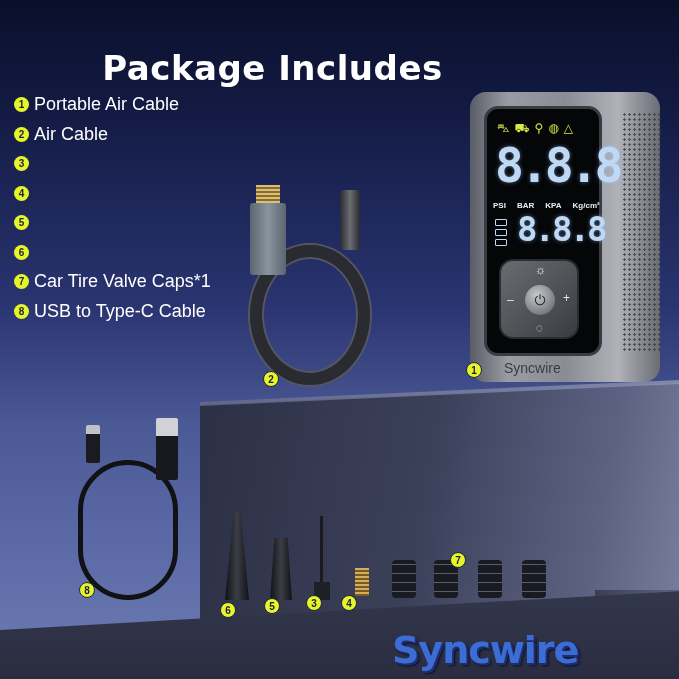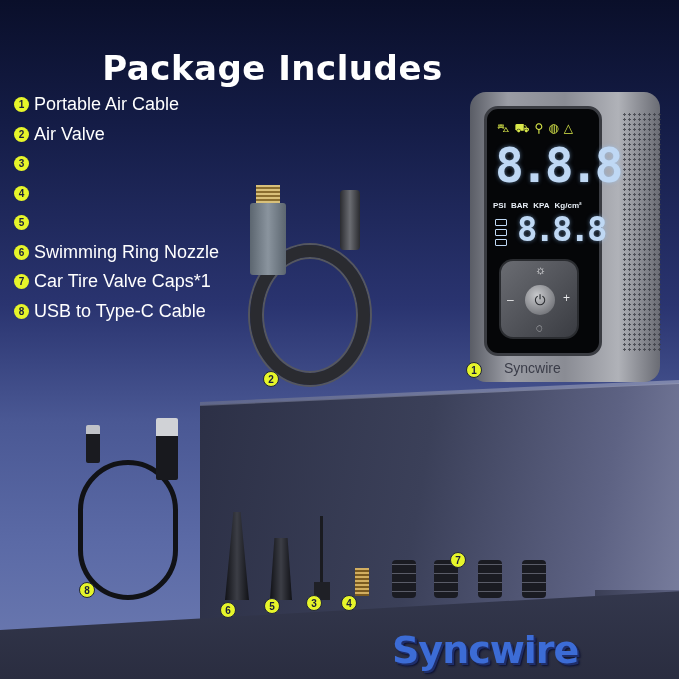--- a/index.html
+++ b/index.html
@@ -76,21 +76,21 @@
   .screen {
     position: absolute; left: 14px; top: 14px; width: 118px; height: 250px;
     border-radius: 14px; background: #050608; border: 3px solid #3a3c42;
   }
   .icons-row { position: absolute; left: 10px; top: 12px; display: flex; gap: 5px; color: #d9e84a; font-size: 12px; }
   .seg-big {
     position: absolute; left: 8px; top: 28px; font-family: "DejaVu Sans Mono", monospace;
     font-size: 48px; font-weight: bold; color: #bfd8f4; letter-spacing: -4px;
     text-shadow: 0 0 4px rgba(150,200,255,.5);
   }
-  .units { position: absolute; left: 6px; top: 92px; display: flex; gap: 5px; color: #e8eef6; font-size: 8px; font-weight: bold; }
+  .units { position: absolute; left: 6px; top: 92px; display: flex; gap: 11px; color: #e8eef6; font-size: 8px; font-weight: bold; }
   .batt { position: absolute; left: 8px; top: 110px; display: flex; flex-direction: column; gap: 3px; }
   .batt span { display: block; width: 12px; height: 7px; border: 1.5px solid #bfd8f4; border-radius: 1px; }
   .seg-small {
     position: absolute; left: 30px; top: 100px; font-family: "DejaVu Sans Mono", monospace;
     font-size: 34px; font-weight: bold; color: #bfd8f4; letter-spacing: -3px;
     text-shadow: 0 0 4px rgba(150,200,255,.5);
   }
   .keypad {
     position: absolute; left: 12px; top: 150px; width: 80px; height: 80px;
     border-radius: 14px; background: linear-gradient(135deg, #6a6c72, #3a3c42);
@@ -152,34 +152,33 @@
 
 <div class="title">Package Includes</div>
 
 <div class="list">
   <div class="list-item">
       <span class="num">1</span>
       <span>Portable Air Cable</span>
     </div>
   <div class="list-item">
       <span class="num">2</span>
-      <span>Air Valve</span>
+      <span>Air Cable</span>
     </div>
   <div class="list-item">
       <span class="num">3</span>
     </div>
   <div class="list-item">
       <span class="num">4</span>
     </div>
   <div class="list-item">
       <span class="num">5</span>
     </div>
   <div class="list-item">
       <span class="num">6</span>
-      <span>Swimming Ring Nozzle</span>
     </div>
   <div class="list-item">
       <span class="num">7</span>
       <span>Car Tire Valve Caps*1</span>
     </div>
   <div class="list-item">
       <span class="num">8</span>
       <span>USB to Type-C Cable</span>
     </div>
 </div>

